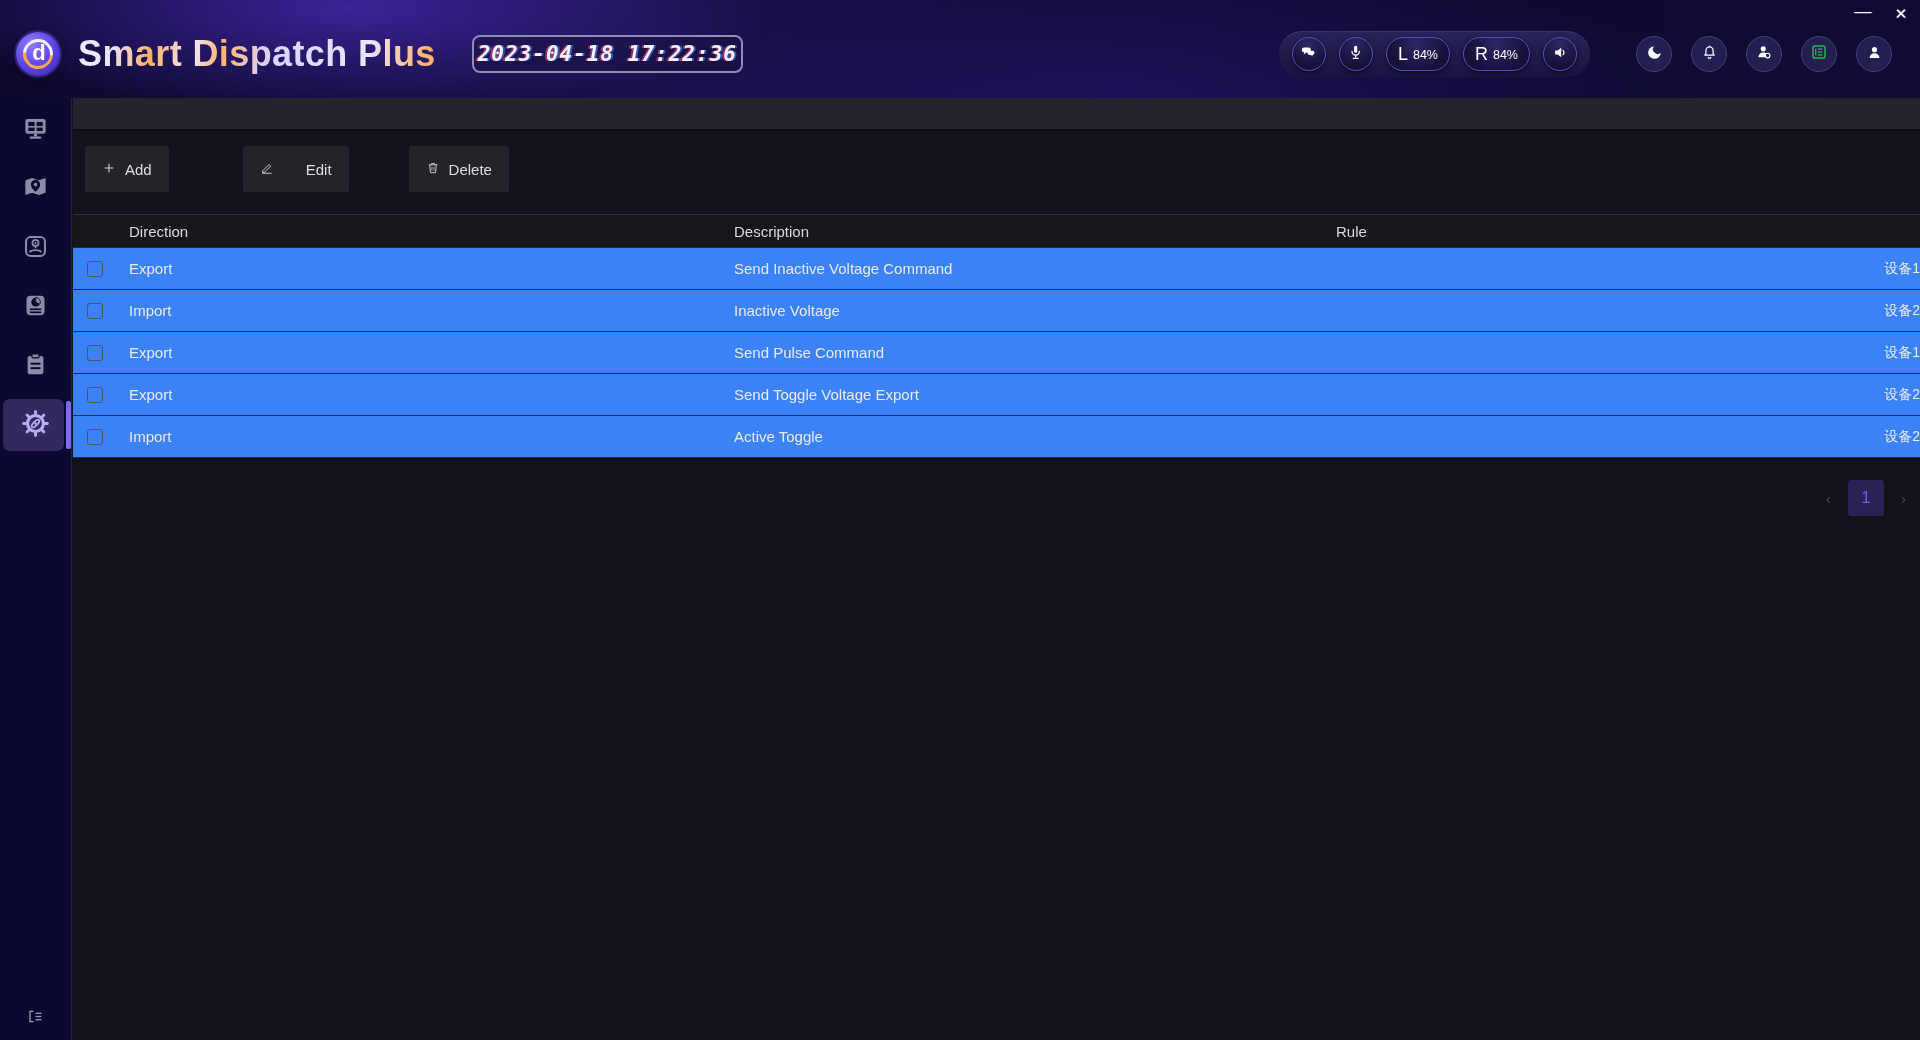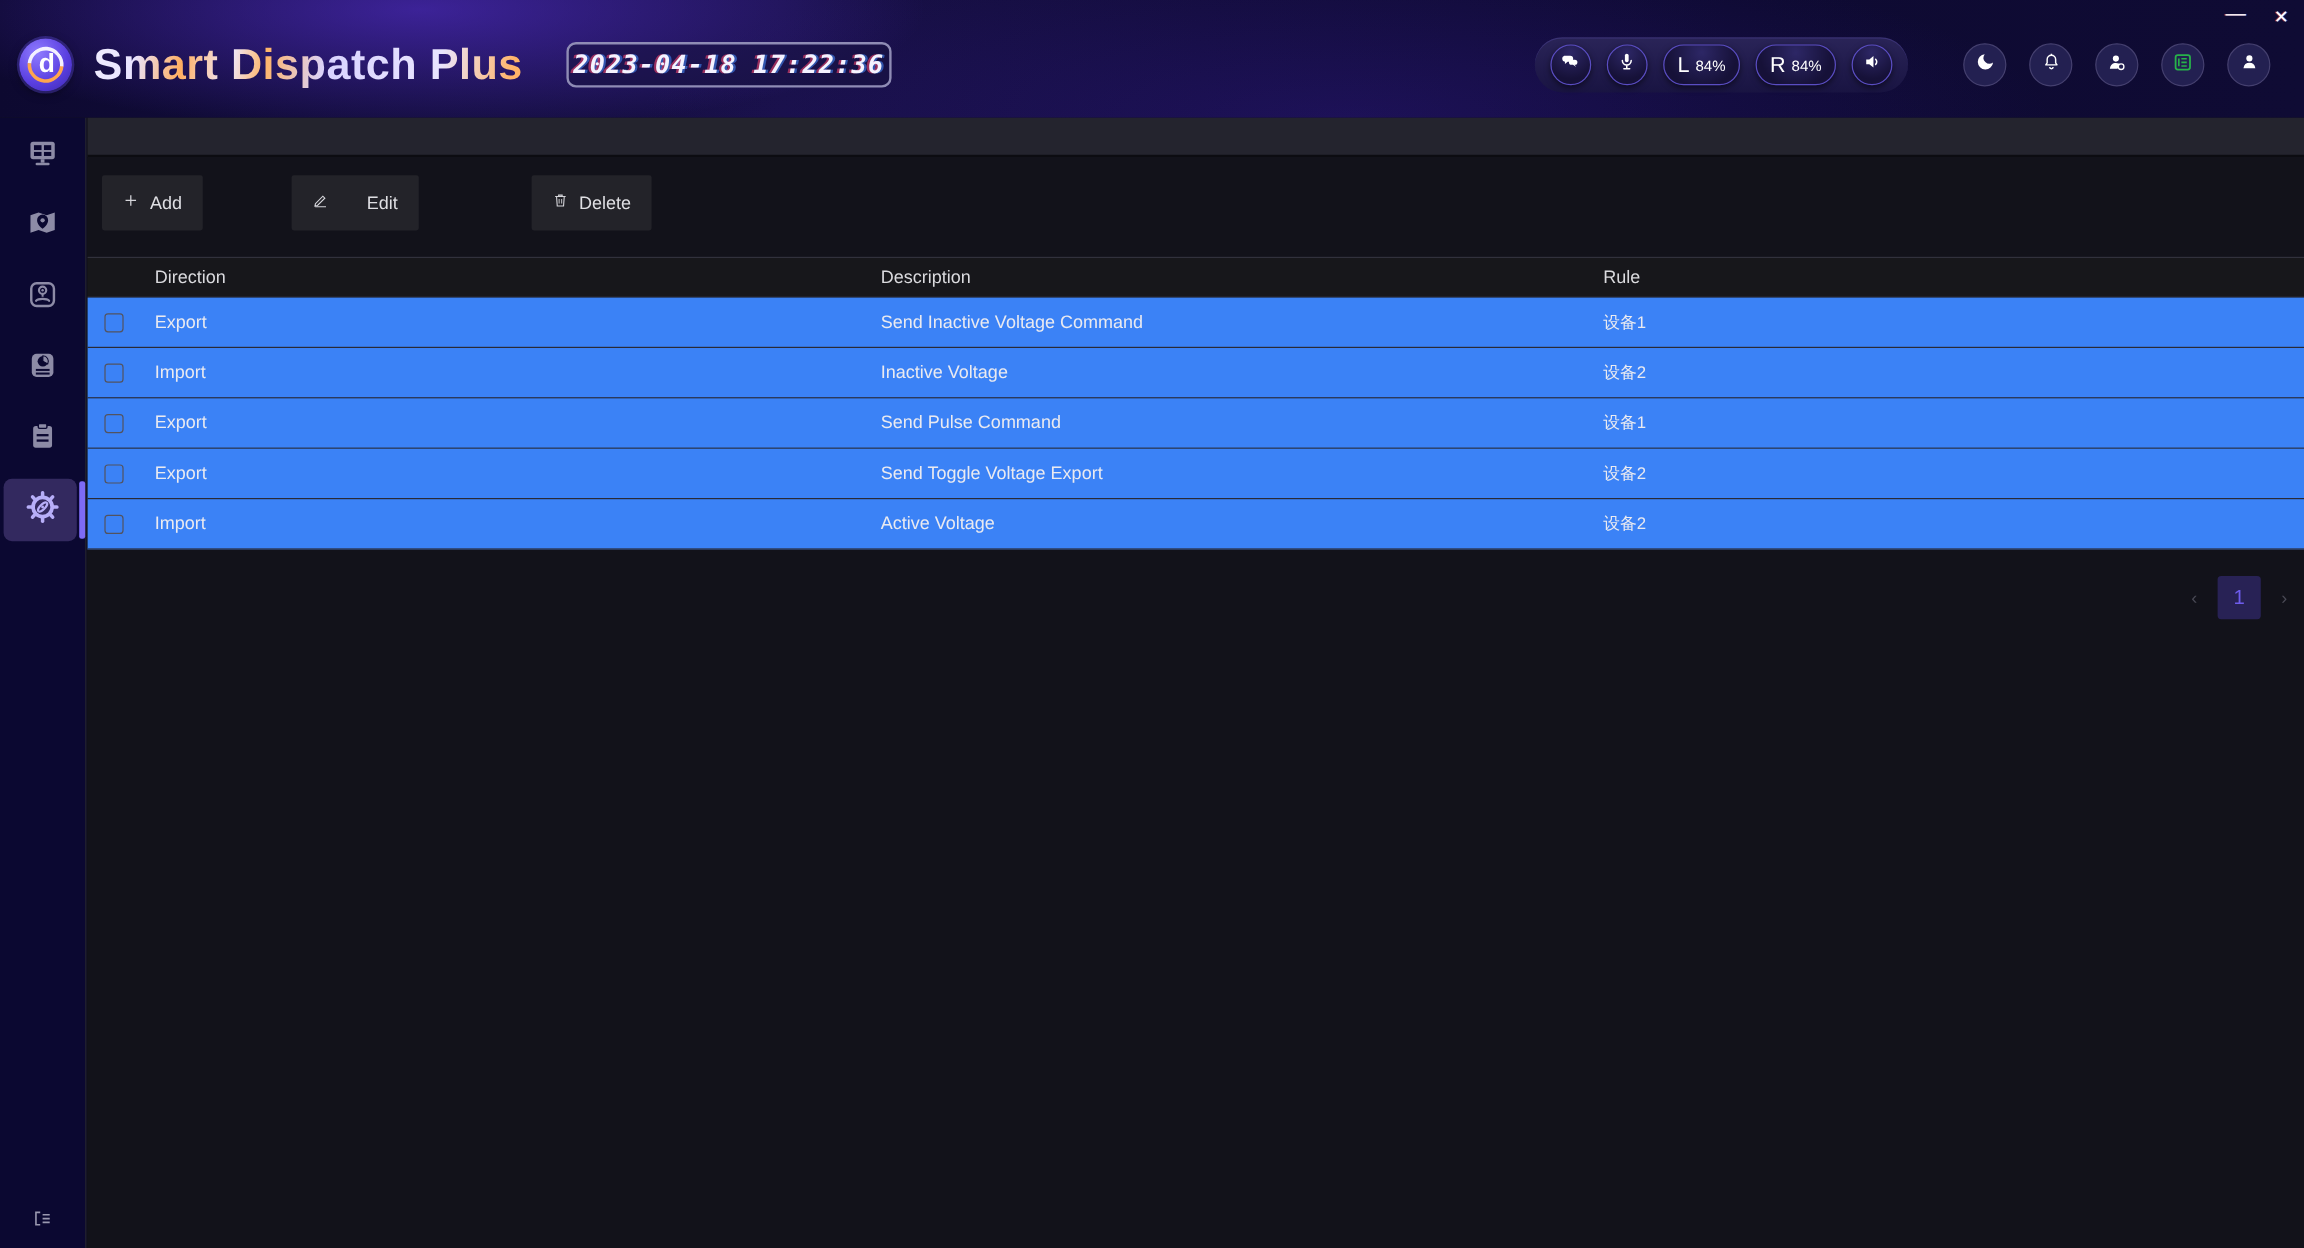--- a/index.html
+++ b/index.html
@@ -89,38 +89,38 @@
   
   .main{position:absolute;left:73px;top:98px;right:0;bottom:0;background:#12121a;}
   .strip{height:31px;background:#24242e;border-bottom:2px solid #0c0c11;}
   .toolbar{margin:15px 0 0 12px;display:flex;align-items:center;}
   .tb-btn{
     height:46px;display:inline-flex;align-items:center;gap:9px;padding:0 17px;
     background:#232329;border:none;border-radius:2px;color:#dfdfe3;font-size:15px;
     font-family:"Liberation Sans",sans-serif;cursor:pointer;
   }
   .tb-btn.add{margin-right:74px;}
-  .tb-btn.edit{margin-right:94px;gap:32px;}
+  .tb-btn.edit{margin-right:60px;gap:32px;}
   
   .table{margin-top:22px;}
   .thead,.trow{
     display:grid;grid-template-columns:56px 605px 602px 1fr;align-items:center;
   }
   .thead{
     height:32px;background:#17171b;border-top:1px solid #31313c;border-bottom:1px solid #2a2a36;
     color:#dadade;font-size:15px;
   }
   .trow{
     height:41px;background:#3b82f6;border-bottom:1px solid #2a2a36;color:#eaeaf0;font-size:15px;cursor:default;
   }
   .cb{
     width:14px;height:14px;border:1px solid #53535f;border-radius:3px;margin-left:14px;
     background:transparent;cursor:pointer;
   }
-  .cell-desc{font-size:14px;}
+  .cell-desc{font-size:14px;text-align:right;}
   
   .pager{margin-top:22px;display:flex;justify-content:flex-end;align-items:center;gap:17px;padding-right:14px;}
   .pg-nav{color:#4a4a56;font-size:15px;cursor:pointer;user-select:none;}
   .pg-page{
     width:36px;height:36px;background:#282255;color:#6e5cec;border-radius:3px;
     display:flex;align-items:center;justify-content:center;font-size:17px;cursor:pointer;
   }
 </style>
 </head>
 <body>
@@ -374,21 +374,21 @@
     </div>
     <div class="trow">
       <span class="cb"></span>
       <div>Export</div>
       <div>Send Toggle Voltage Export</div>
       <div class="cell-desc">设备2</div>
     </div>
     <div class="trow">
       <span class="cb"></span>
       <div>Import</div>
-      <div>Active Voltage</div>
+      <div>Active Toggle</div>
       <div class="cell-desc">设备2</div>
     </div>
   </div>
 
   <div class="pager">
     <span class="pg-nav">‹</span>
     <span class="pg-page">1</span>
     <span class="pg-nav">›</span>
   </div>
 </div>

